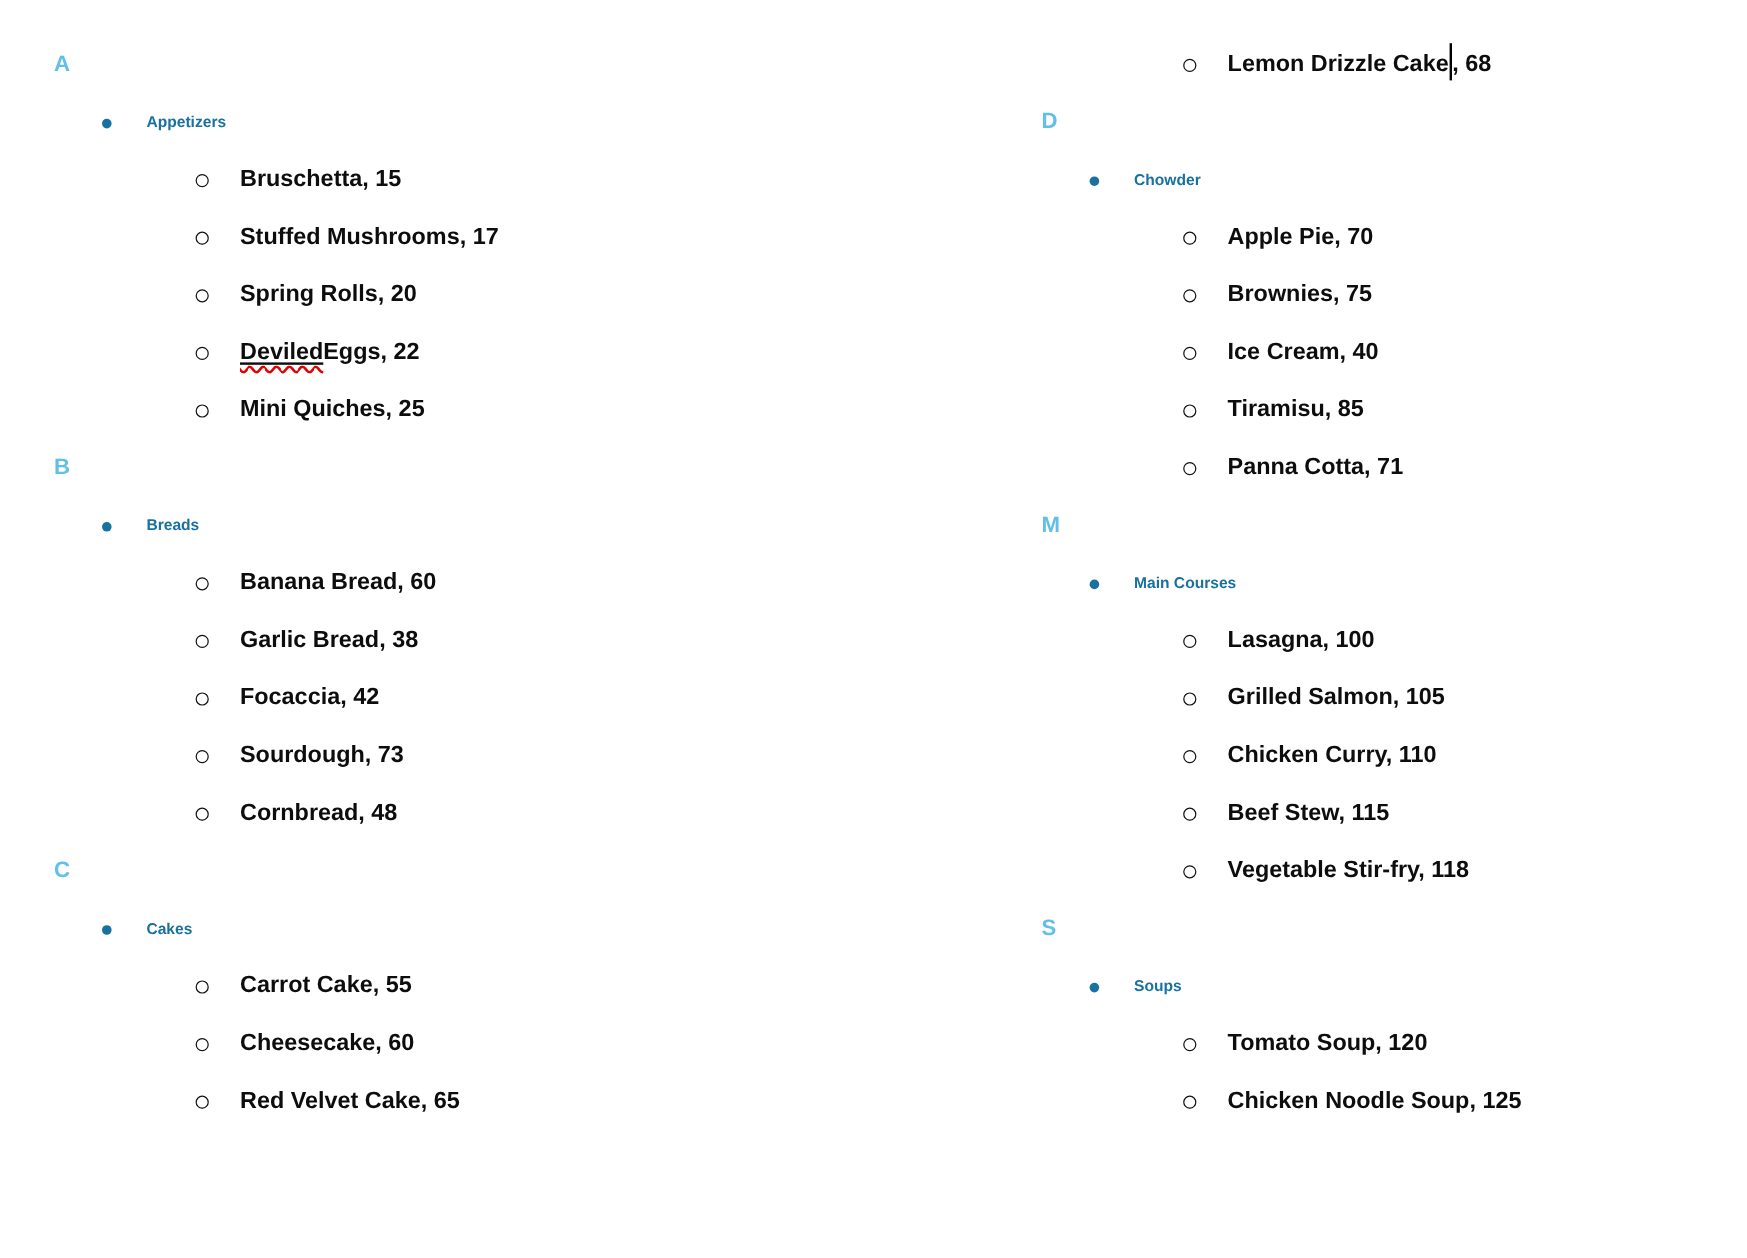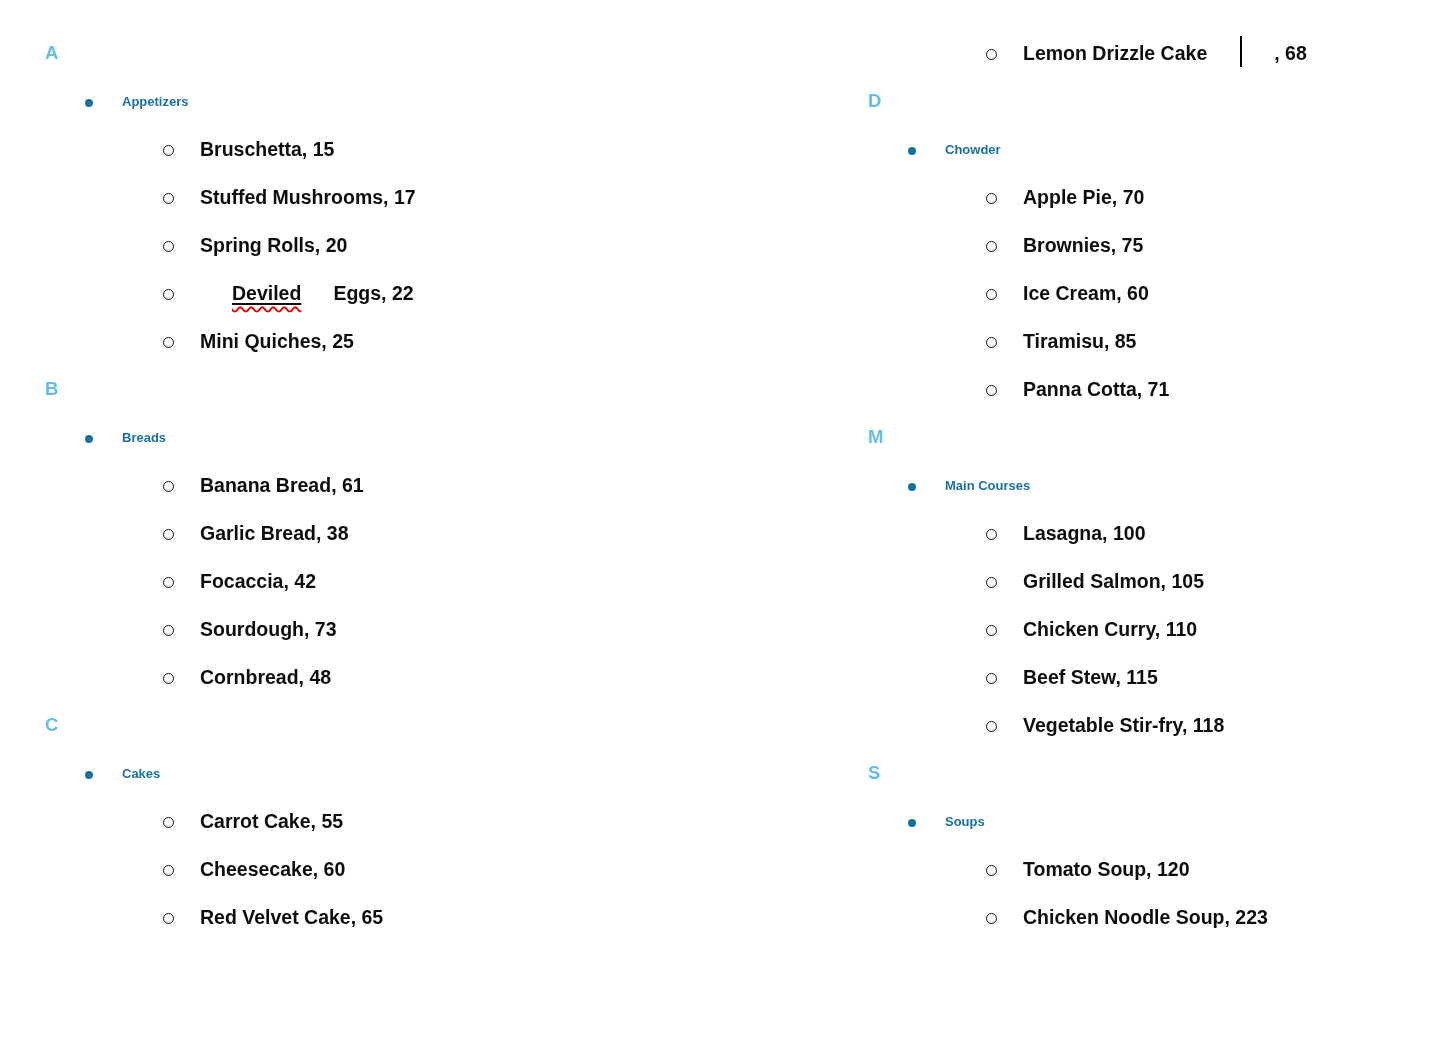--- a/index.html
+++ b/index.html
@@ -11,41 +11,40 @@
   }
   .col { position:absolute; top:29px; width:580px; }
   .col-left  { left:45px; }
   .col-right { left:868px; }
   .line {
     height:48px; display:flex; align-items:center; position:relative;
     font-weight:700; white-space:nowrap;
   }
   .line.letter   { color:#62BFE8; font-size:18.5px; }
   .line.category { color:#19719F; font-size:13px; padding-left:77px; }
-  .line.item     { color:#0D0D0D; font-size:19.5px; padding-left:155px;gap:32px; }
+  .line.item     { color:#0D0D0D; font-size:19.5px; padding-left:155px; }
   .bullet-dot {
     position:absolute; left:40px; top:22px;
     width:8px; height:8px; border-radius:50%; background:#19719F;
   }
   .o-marker {
     position:absolute; left:118px; top:20px;
     width:11px; height:11px; border:1.6px solid #111111; border-radius:50%;
     background:transparent;
   }
   
   .squiggle-wrap {
     text-decoration-line:underline; text-decoration-style:wavy;
     text-decoration-color:#E00000; text-decoration-thickness:2px;
     text-underline-offset:6px;
   }
   .misspelled {
     text-decoration-line:underline; text-decoration-style:solid;
     text-decoration-color:currentColor; text-decoration-thickness:1.5px;
     text-underline-offset:3px;
-    margin-left:32px;
   }
   .caret {
     display:inline-block; width:2px; height:31px; background:#000000;
     vertical-align:middle; position:relative; top:-2px; margin:0 0 0 1px;
   }
 </style>
 </head>
 <body>
 
 <div class="page">
@@ -81,21 +80,21 @@
       </div>
     <div class="line letter">
         <span>B</span>
       </div>
     <div class="line category">
         <span class="bullet-dot"></span>
         <span>Breads</span>
       </div>
     <div class="line item">
         <span class="o-marker"></span>
-        <span>Banana Bread, 61</span>
+        <span>Banana Bread, 60</span>
       </div>
     <div class="line item">
         <span class="o-marker"></span>
         <span>Garlic Bread, 38</span>
       </div>
     <div class="line item">
         <span class="o-marker"></span>
         <span>Focaccia, 42</span>
       </div>
     <div class="line item">
@@ -144,21 +143,21 @@
     <div class="line item">
         <span class="o-marker"></span>
         <span>Apple Pie, 70</span>
       </div>
     <div class="line item">
         <span class="o-marker"></span>
         <span>Brownies, 75</span>
       </div>
     <div class="line item">
         <span class="o-marker"></span>
-        <span>Ice Cream, 60</span>
+        <span>Ice Cream, 40</span>
       </div>
     <div class="line item">
         <span class="o-marker"></span>
         <span>Tiramisu, 85</span>
       </div>
     <div class="line item">
         <span class="o-marker"></span>
         <span>Panna Cotta, 71</span>
       </div>
     <div class="line letter">
@@ -194,17 +193,17 @@
     <div class="line category">
         <span class="bullet-dot"></span>
         <span>Soups</span>
       </div>
     <div class="line item">
         <span class="o-marker"></span>
         <span>Tomato Soup, 120</span>
       </div>
     <div class="line item">
         <span class="o-marker"></span>
-        <span>Chicken Noodle Soup, 223</span>
+        <span>Chicken Noodle Soup, 125</span>
       </div>
   </div>
 
 </div>
 
 </body></html>

